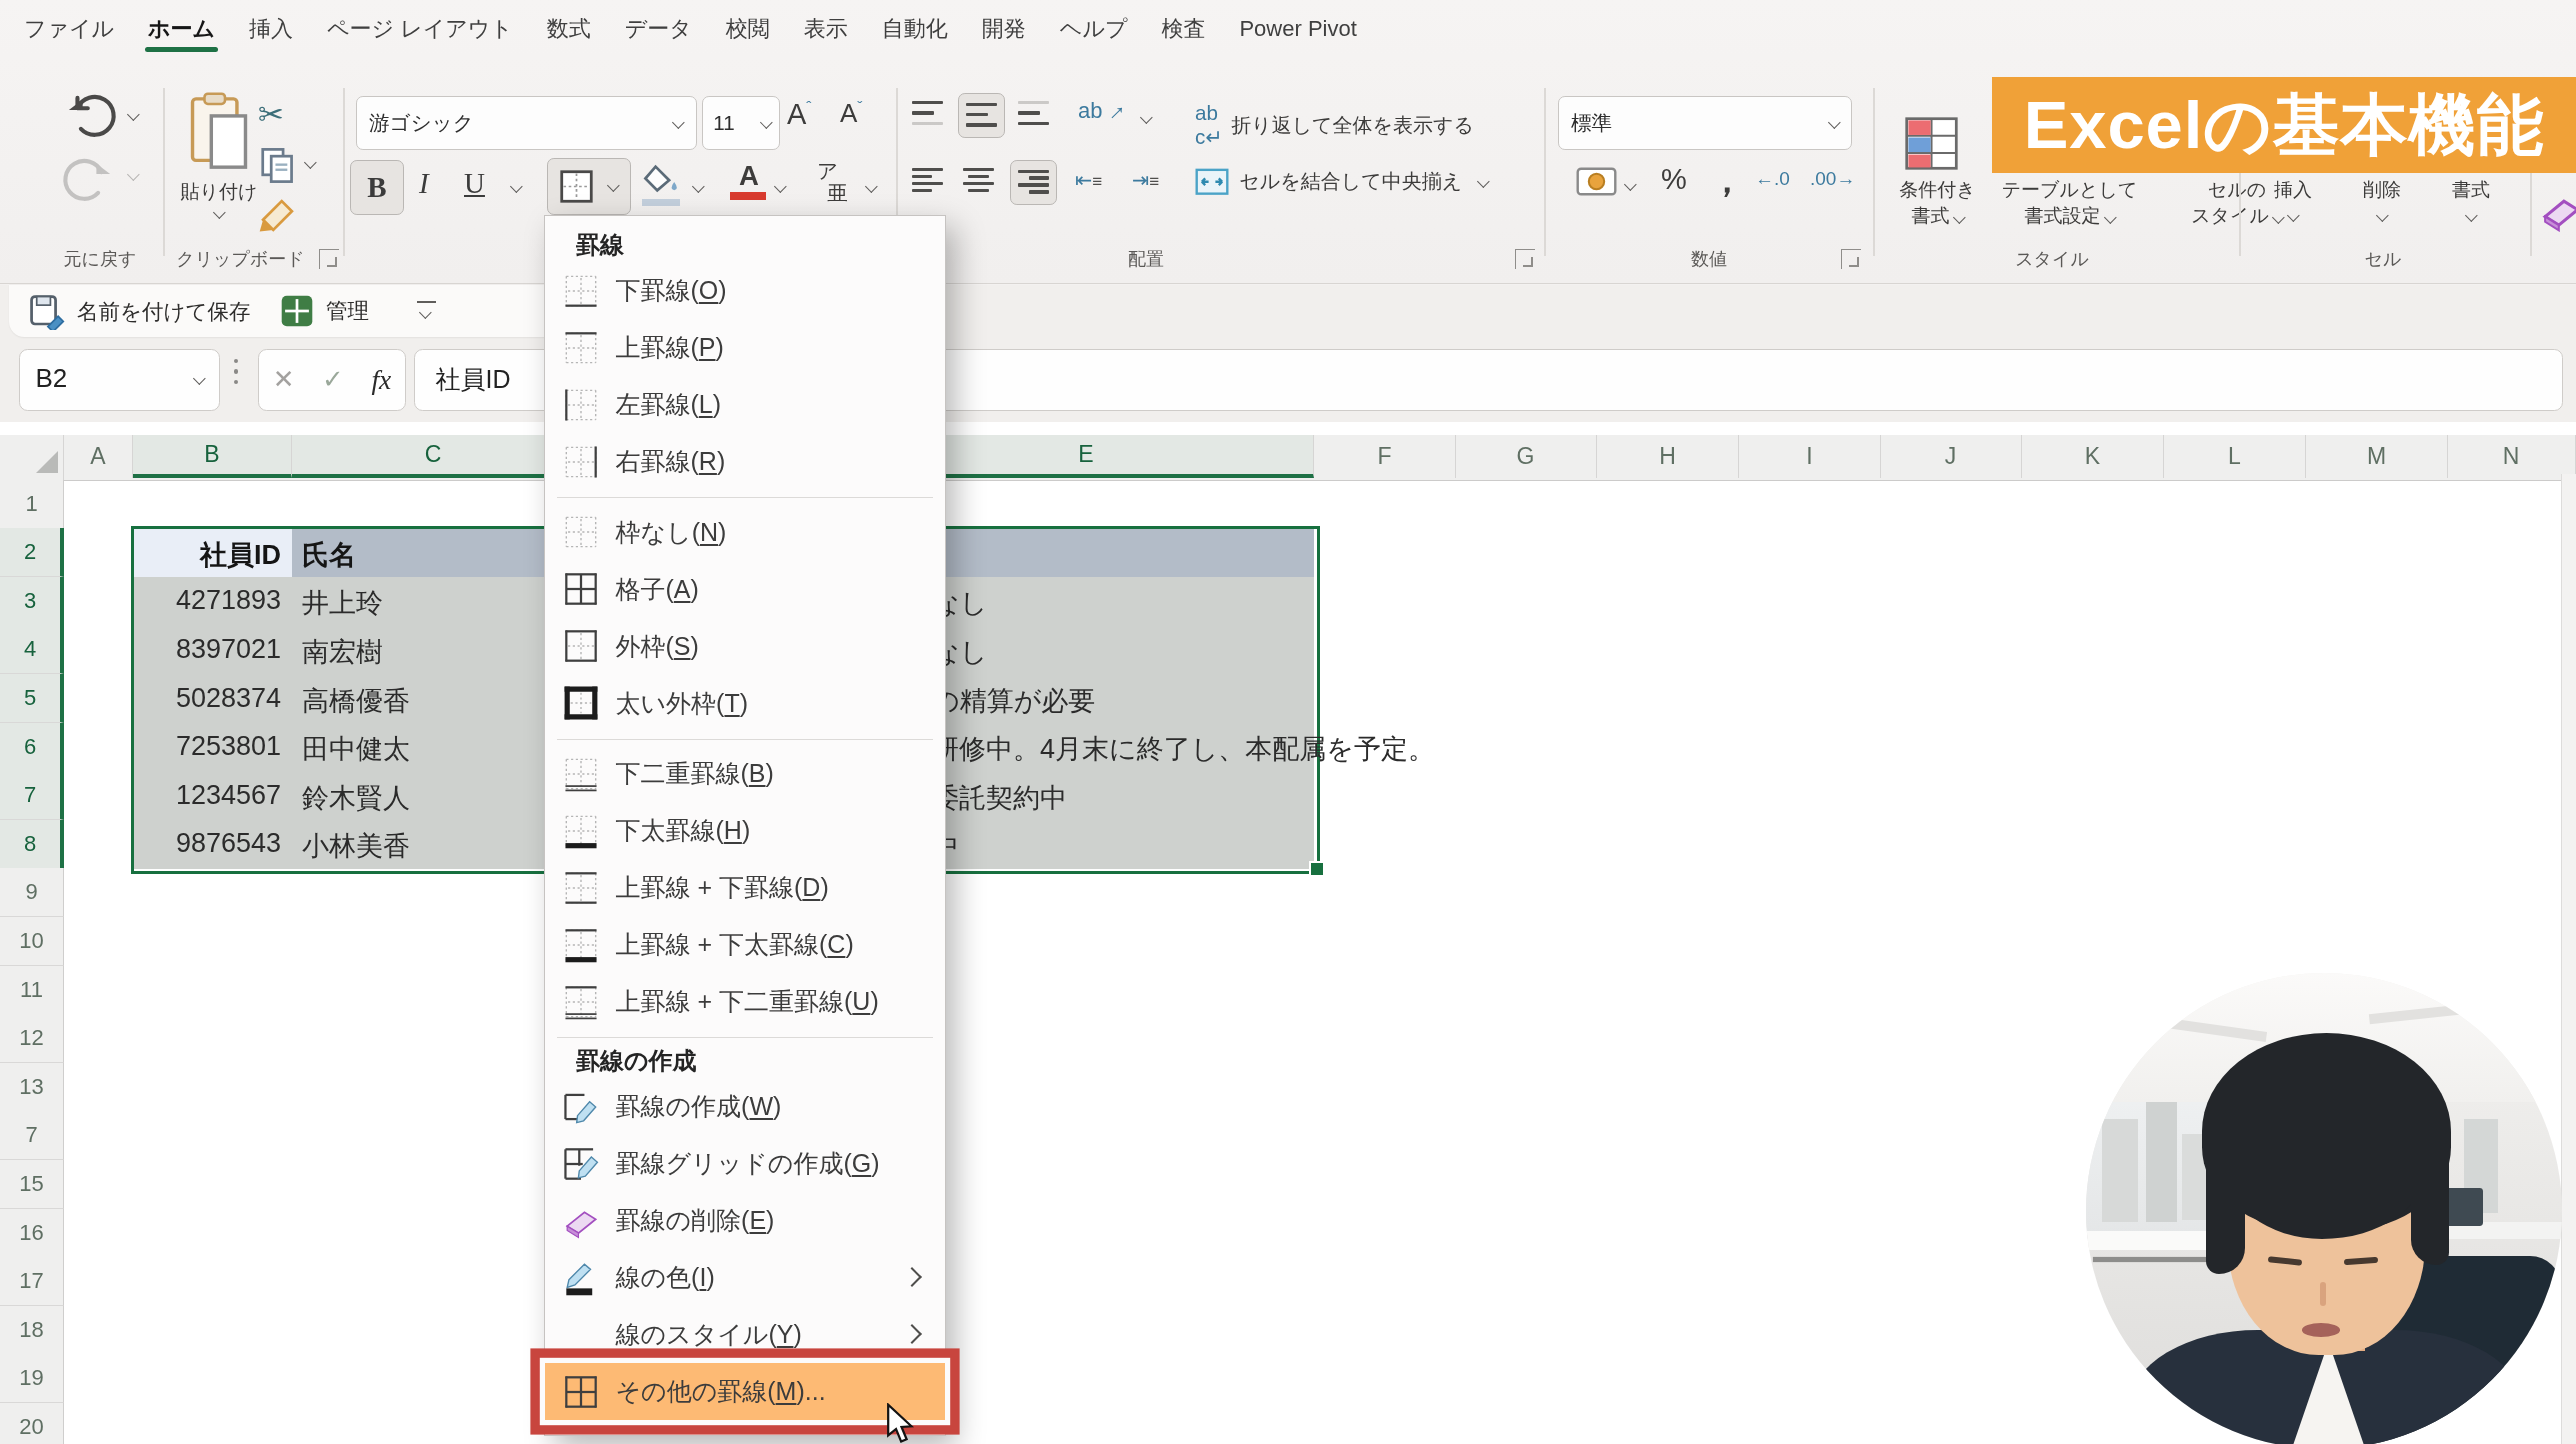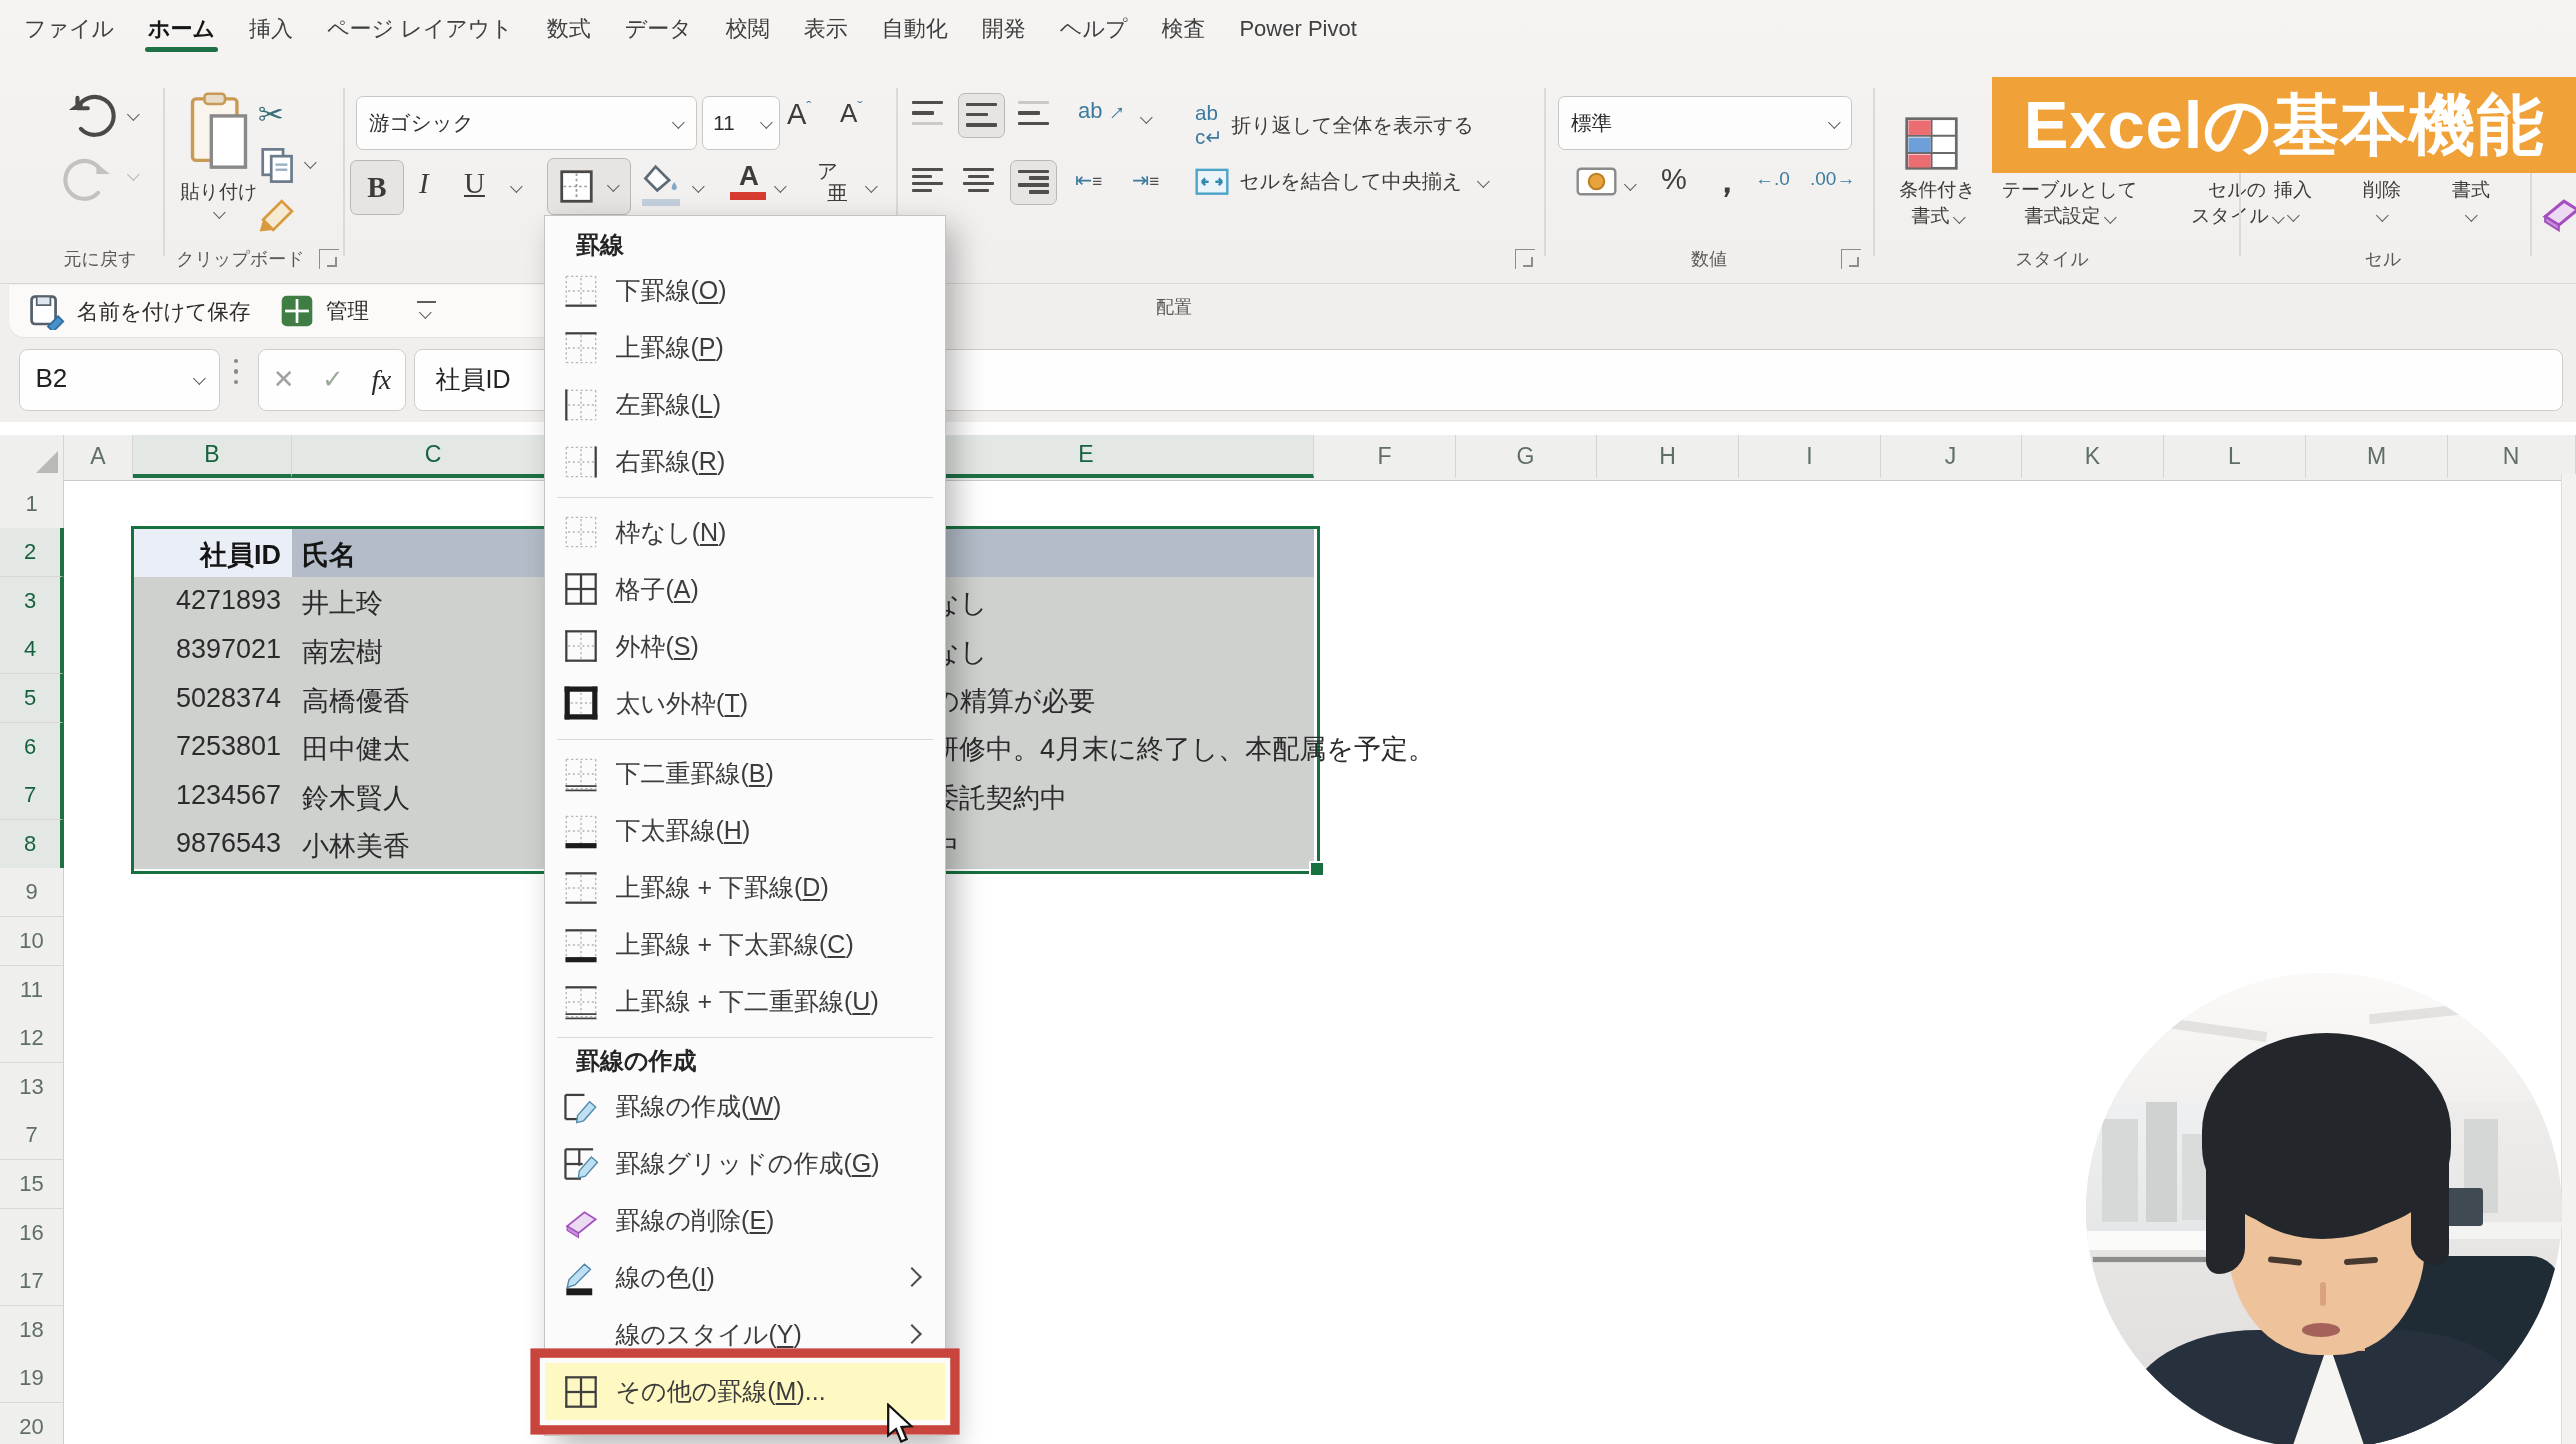--- a/index.html
+++ b/index.html
@@ -64,21 +64,21 @@
         border:1.7px solid #c6c3c1;box-shadow:10.3px 12px 29px rgba(0,0,0,.28);z-index:10;box-sizing:border-box;
         padding-top:12px;}
   .mh{height:34px;line-height:34px;padding-left:19px;font-size:24px;font-weight:bold;color:#242424;margin-left:12px;}
   .mi{position:relative;height:57px;display:flex;align-items:center;padding-left:17px;gap:15.5px;
       font-size:25px;color:#3c3c3c;white-space:nowrap;}
   .mi u{text-underline-offset:3.4px;}
   .msep{height:13.7px;position:relative;}
   .msep::after{content:"";position:absolute;left:12px;right:12px;top:6.9px;height:0.9px;background:#dcdad8;}
   .subchev{position:absolute;right:26px;top:20.6px;width:12px;height:12px;border-top:2.6px solid #4f4e4c;
            border-right:2.6px solid #4f4e4c;transform:rotate(45deg);}
-  .mi.highlight{background:#fef9c3;box-shadow:0 0 0 5.2px #fcfbfb,0 0 0 14.6px #c8453e;}
+  .mi.highlight{background:#fdba74;box-shadow:0 0 0 5.2px #fcfbfb,0 0 0 14.6px #c8453e;}
 
   
   #banner{position:absolute;left:1992px;top:77px;width:584px;height:96px;background:#f0a138;z-index:8;
           display:flex;align-items:center;justify-content:center;}
   #banner span{font-size:67px;font-weight:800;color:#ffffff;letter-spacing:0.9px;white-space:nowrap;}
 
   
   #webcam{position:absolute;left:2086px;top:973px;width:476px;height:476px;border-radius:50%;overflow:hidden;z-index:5;
           background:linear-gradient(#f4f3f1,#dddcda);}
   #webcam .wc{position:absolute;}
@@ -251,21 +251,21 @@
       <span class="btxt" style="font-size:20px;">折り返して全体を表示する</span>
     </div>
     <div class="abs" style="left:1195px;top:168px;display:flex;align-items:center;gap:10.3px;">
       <svg width="34" height="27.5" viewBox="0 0 20 16">
         <rect x="1" y="1" width="18" height="14" fill="#eaf4f9" stroke="#4ba3c7" stroke-width="1.4"></rect>
         <path d="M4,8 L8,8 M4,8 L6,6 M4,8 L6,10 M16,8 L12,8 M16,8 L14,6 M16,8 L14,10" stroke="#2e8ab0" stroke-width="1.4" fill="none"></path>
       </svg>
       <span class="btxt" style="font-size:20px;">セルを結合して中央揃え</span>
       <span class="chd" style="margin-left:6.9px;"></span>
     </div>
-    <div class="glabel" style="left:1114px;width:120px;margin-top:48px;">配置</div>
+    <div class="glabel" style="left:1086px;width:120px;">配置</div>
     <div class="launcher abs" style="left:1515px;top:249px;"></div>
     <div class="gsep" style="left:1544px;"></div>
 
     <div class="combo" style="left:1558px;top:96px;width:292px;height:52px;">
       <span style="margin-left:12px;">標準</span>
       <span class="chd" style="position:absolute;right:12px;top:20.6px;"></span>
     </div>
     <div class="abs" style="left:1576px;top:165px;width:41px;height:34px;">
       <svg width="41" height="33" viewBox="0 0 24 19">
         <rect x="1" y="2" width="22" height="15" rx="2" fill="#fff" stroke="#8a8a8a" stroke-width="1.4"></rect>

